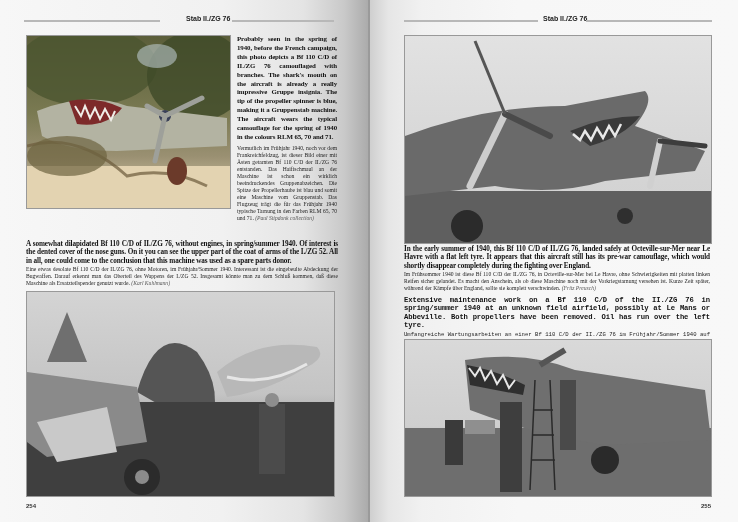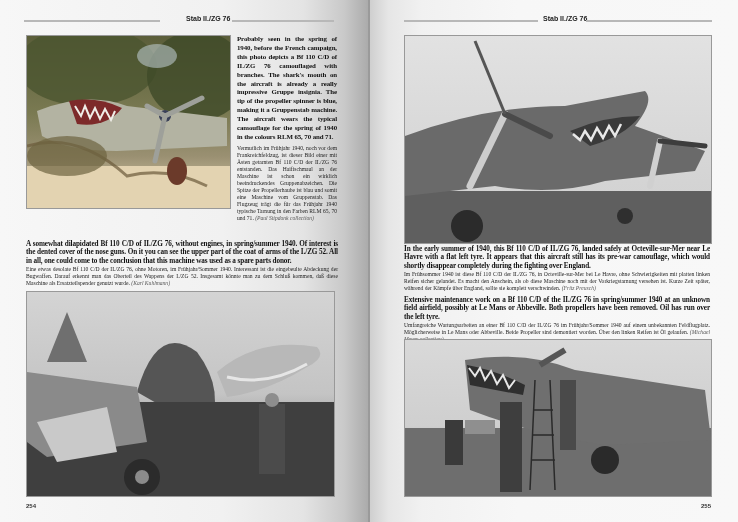--- a/index.html
+++ b/index.html
@@ -144,21 +144,21 @@
     </div>
 
     <div class="text" style="left:34px; top:245px; width:306px;">
       <div class="en">In the early summer of 1940, this Bf 110 C/D of II./ZG 76, landed safely at Octeville-sur-Mer near Le Havre with a flat left tyre. It appears that this aircraft still has its pre-war camouflage, which would shortly disappear completely during the fighting over England.</div>
       <div class="de" style="margin-top:1px;">
         <span>Im Frühsommer 1940 ist diese Bf 110 C/D der II./ZG 76, in Octeville-sur-Mer bei Le Havre, ohne Schwierigkeiten mit platten linken Reifen sicher gelandet. Es macht den Anschein, als ob diese Maschine noch mit der Vorkriegstarnung versehen ist. Kurze Zeit später, während der Kämpfe über England, sollte sie komplett verschwinden.</span>
         <span class="credit">(Fritz Preusch)</span>
       </div>
     </div>
 
-    <div class="text" style="left:34px; top:296px; width:306px;">
+    <div class="text" style="left:34px; top:296px; width:306px;font-family:Liberation Mono, monospace;">
       <div class="en">Extensive maintenance work on a Bf 110 C/D of the II./ZG 76 in spring/summer 1940 at an unknown field airfield, possibly at Le Mans or Abbeville. Both propellers have been removed. Oil has run over the left tyre.</div>
       <div class="de" style="margin-top:1px;">
         <span>Umfangreiche Wartungsarbeiten an einer Bf 110 C/D der II./ZG 76 im Frühjahr/Sommer 1940 auf einem unbekannten Feldflugplatz. Möglicherweise in Le Mans oder Abbeville. Beide Propeller sind demontiert worden. Über den linken Reifen ist Öl gelaufen.</span>
         <span class="credit">(Michael Meyer collection)</span>
       </div>
     </div>
 
     <div class="photo" style="left:34px; top:339px; width:306px; height:156px;" title="Ground crew performing maintenance on Bf 110 with ladder">
       <svg viewBox="0 0 306 156" preserveAspectRatio="none">
         <defs>

